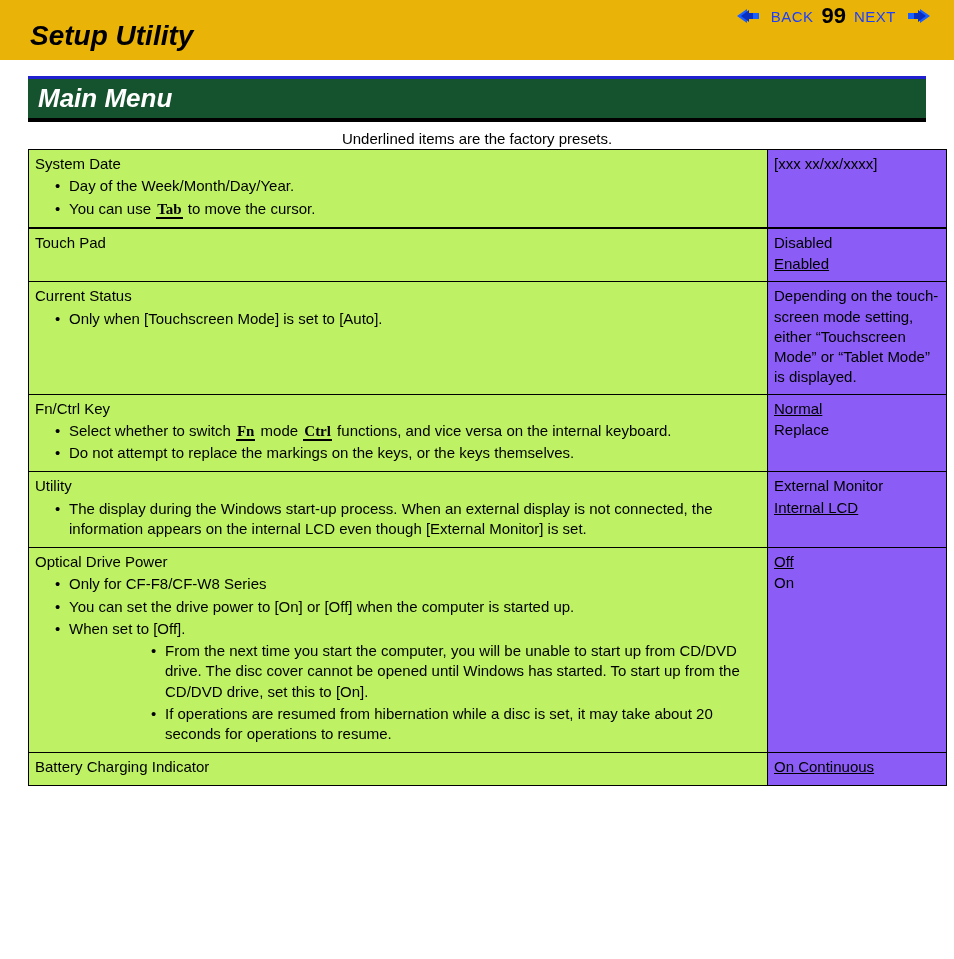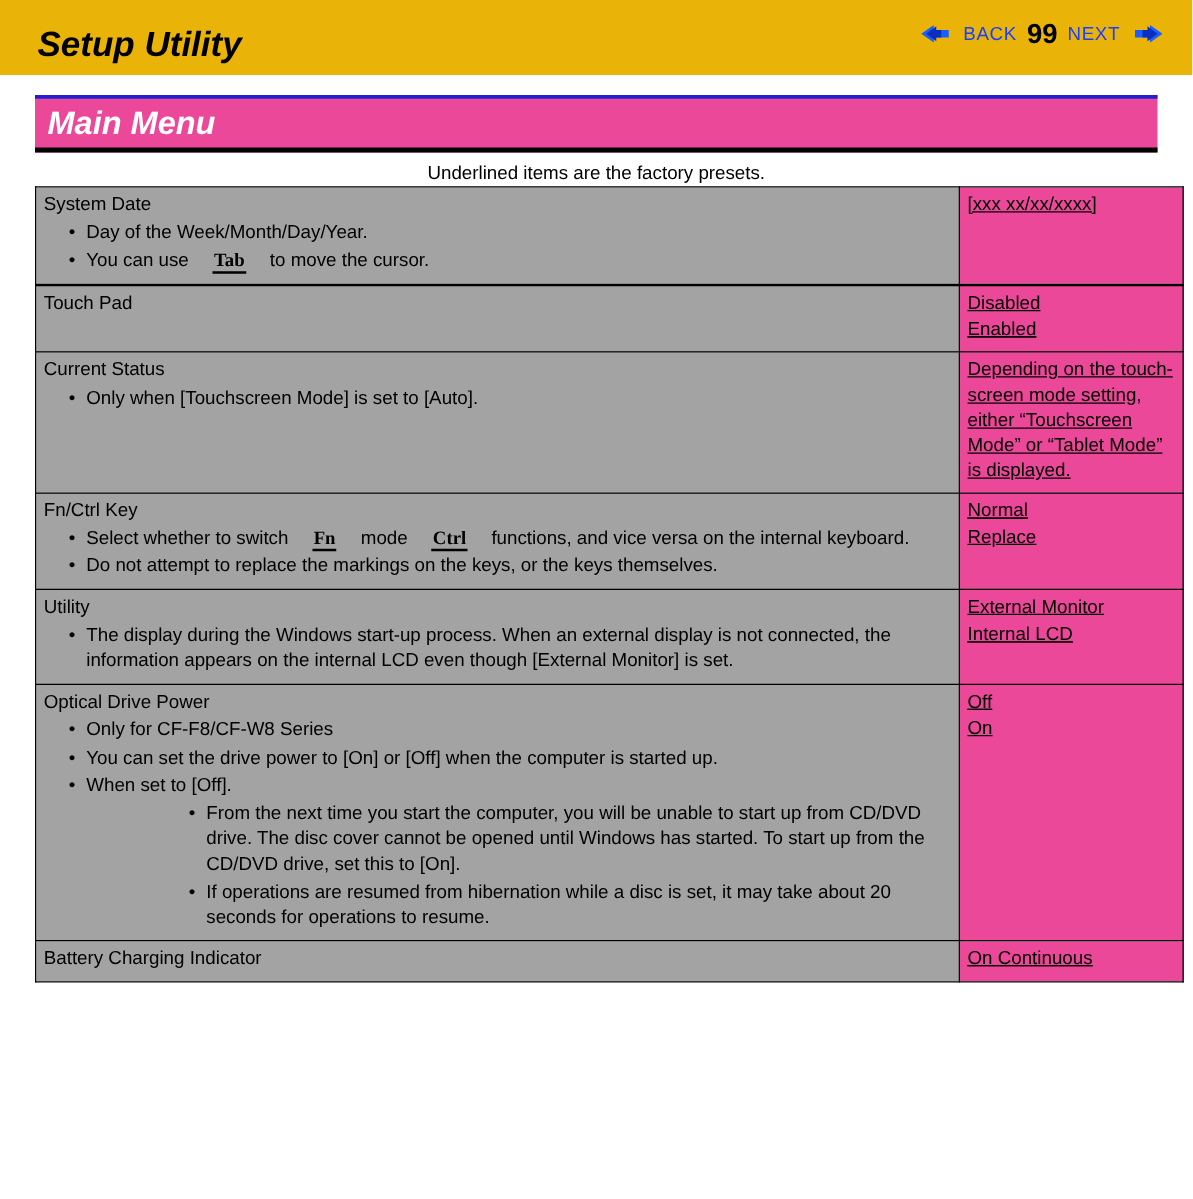--- a/index.html
+++ b/index.html
@@ -1,38 +1,38 @@
 <!DOCTYPE html>
 <html><head>
 <meta charset="utf-8">
 <style>
   html,body{margin:0;padding:0;background:#fff;font-family:Arial,Helvetica,sans-serif;color:#000;font-size:15px;}
   .page{width:954px;margin:0 auto;background:#fff;}
   .topbar{background:#eab308;height:60px;position:relative;border-bottom:0;}
   .topbar h1{margin:0;position:absolute;left:30px;bottom:8px;font-family:Arial,Helvetica,sans-serif;font-style:italic;font-weight:bold;font-size:28px;color:#000;}
-  .nav{position:absolute;right:24px;top:14px;display:flex;align-items:center;gap:6px;justify-content:flex-end;}
+  .nav{position:absolute;right:24px;top:3px;display:flex;align-items:center;gap:6px;justify-content:flex-end;}
   .nav .back,.nav .next{color:#1a3fff;font-size:15px;letter-spacing:0.5px;}
   .nav .pageno{font-weight:bold;font-size:22px;color:#000;padding:0 2px;}
   .arrow{width:28px;height:18px;display:inline-block;}
   .arrow svg{display:block;}
   .content{padding:16px 28px 30px 28px;}
-  .section-title{background:#ec4899;color:#fff;font-family:Arial,Helvetica,sans-serif;font-style:italic;font-weight:bold;font-size:26px;padding:4px 10px;border-top:3px solid #2020d0;border-bottom:4px solid #000;}
+  .section-title{background:#14532d;color:#fff;font-family:Arial,Helvetica,sans-serif;font-style:italic;font-weight:bold;font-size:26px;padding:4px 10px;border-top:3px solid #2020d0;border-bottom:4px solid #000;}
   .note{text-align:center;font-size:15px;margin:8px 0 2px 0;}
   table.cfg{width:100%;border-collapse:collapse;table-layout:fixed;}
   table.cfg td{border:1px solid #000;vertical-align:top;padding:4px 6px 6px 6px;font-size:15px;line-height:1.35;}
-  table.cfg td.left{background:#a3a3a3;width:726px;}
-  table.cfg td.right{background:#ec4899;width:166px;text-decoration:underline;}
+  table.cfg td.left{background:#bef264;width:726px;}
+  table.cfg td.right{background:#8b5cf6;width:166px;}
   .subhead{font-weight:bold;margin:10px 0 4px 2px;}
   ul.b{list-style:none;margin:2px 0 0 0;padding:0 0 0 34px;}
   ul.b > li{position:relative;margin:0 0 2px 0;padding-left:0;}
   ul.b > li::before{content:"•";position:absolute;left:-14px;top:0;}
   ul.b2{list-style:none;margin:2px 0 0 0;padding:0 0 0 130px;}
   ul.b2 > li{position:relative;margin:0 0 2px 0;}
   ul.b2 > li::before{content:"•";position:absolute;left:-14px;top:0;}
-  .key{display:inline-block;font-family:"Times New Roman",serif;font-weight:bold;border-bottom:2px solid #000;padding:0 1px;margin:0 15px;line-height:1;}
+  .key{display:inline-block;font-family:"Times New Roman",serif;font-weight:bold;border-bottom:2px solid #000;padding:0 1px;margin:0 1px;line-height:1;}
   .u{text-decoration:underline;}
   .opts div{margin:0 0 1px 0;}
   .tight{font-size:14.5px;line-height:1.25;}
 </style>
 </head>
 <body>
 <div class="page">
 
 <div class="topbar">
   <h1>Setup Utility</h1>

